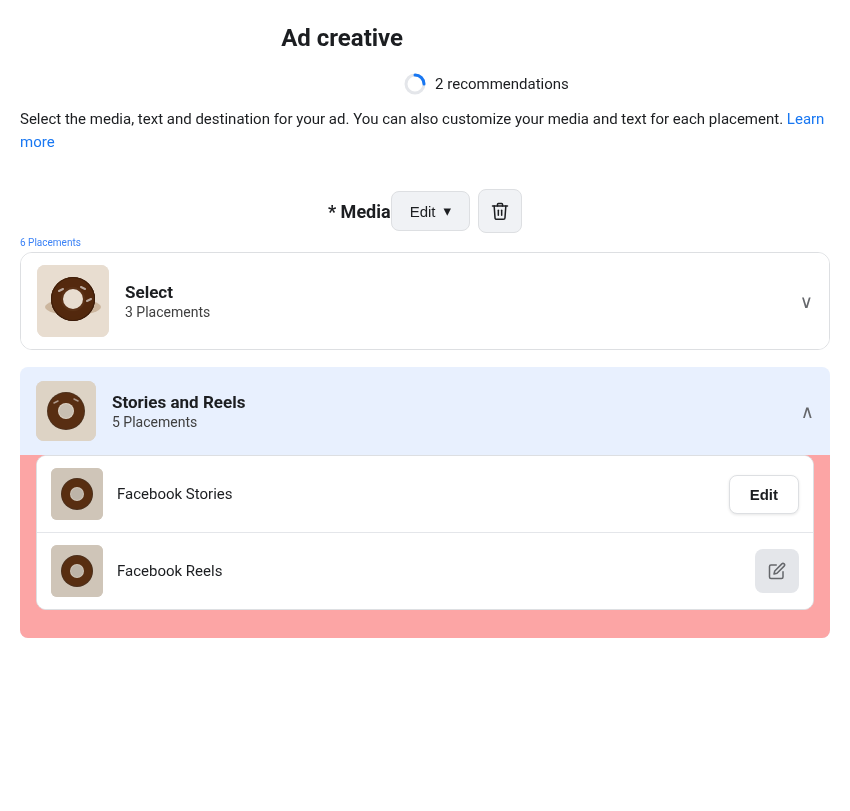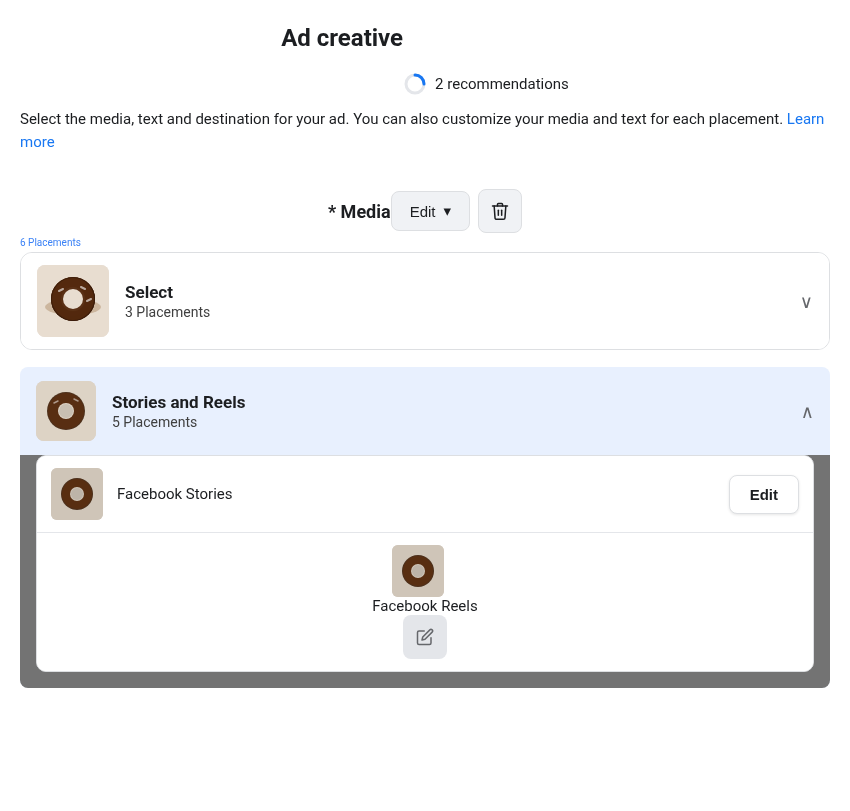--- a/index.html
+++ b/index.html
@@ -180,41 +180,40 @@
       width: 60px;
       height: 60px;
       border-radius: 8px;
       background: #d8d0c8;
       overflow: hidden;
       flex-shrink: 0;
       margin-right: 16px;
     }
 
     .expanded-content {
-      background: #737373;
-      padding: 0 16px 16px 16px;
+      background: #fca5a5;
+      padding: 0 16px 28px 16px;
     }
 
     .sub-items-container {
       background: #fff;
       border-radius: 10px;
       overflow: hidden;
       border: 1px solid #dddfe2;
     }
 
     .sub-item-row {
       display: flex;
       align-items: center;
       padding: 12px 14px;
       background: #fff;
     }
 
     .sub-item-row + .sub-item-row {
       border-top: 1px solid #e4e6ea;
-      flex-direction: column;
     }
 
     .sub-thumbnail {
       width: 52px;
       height: 52px;
       border-radius: 6px;
       background: #d8d0c8;
       overflow: hidden;
       flex-shrink: 0;
       margin-right: 14px;

